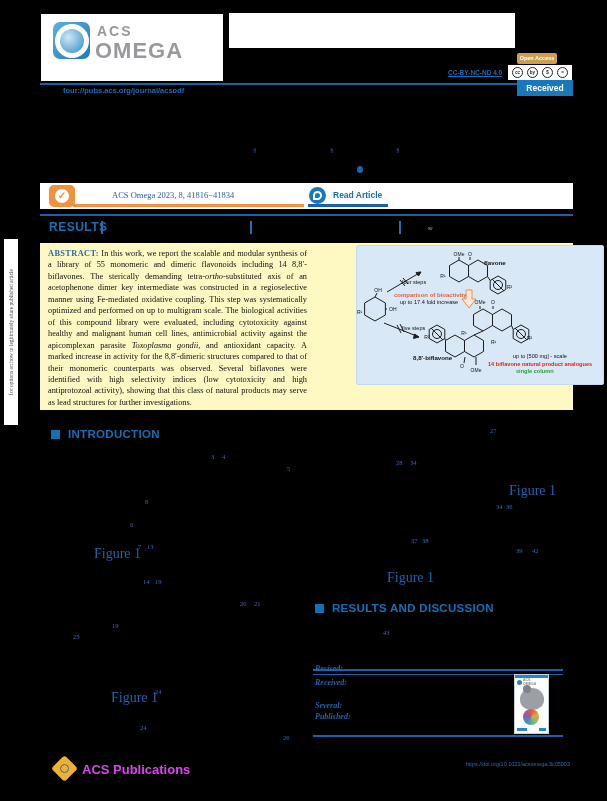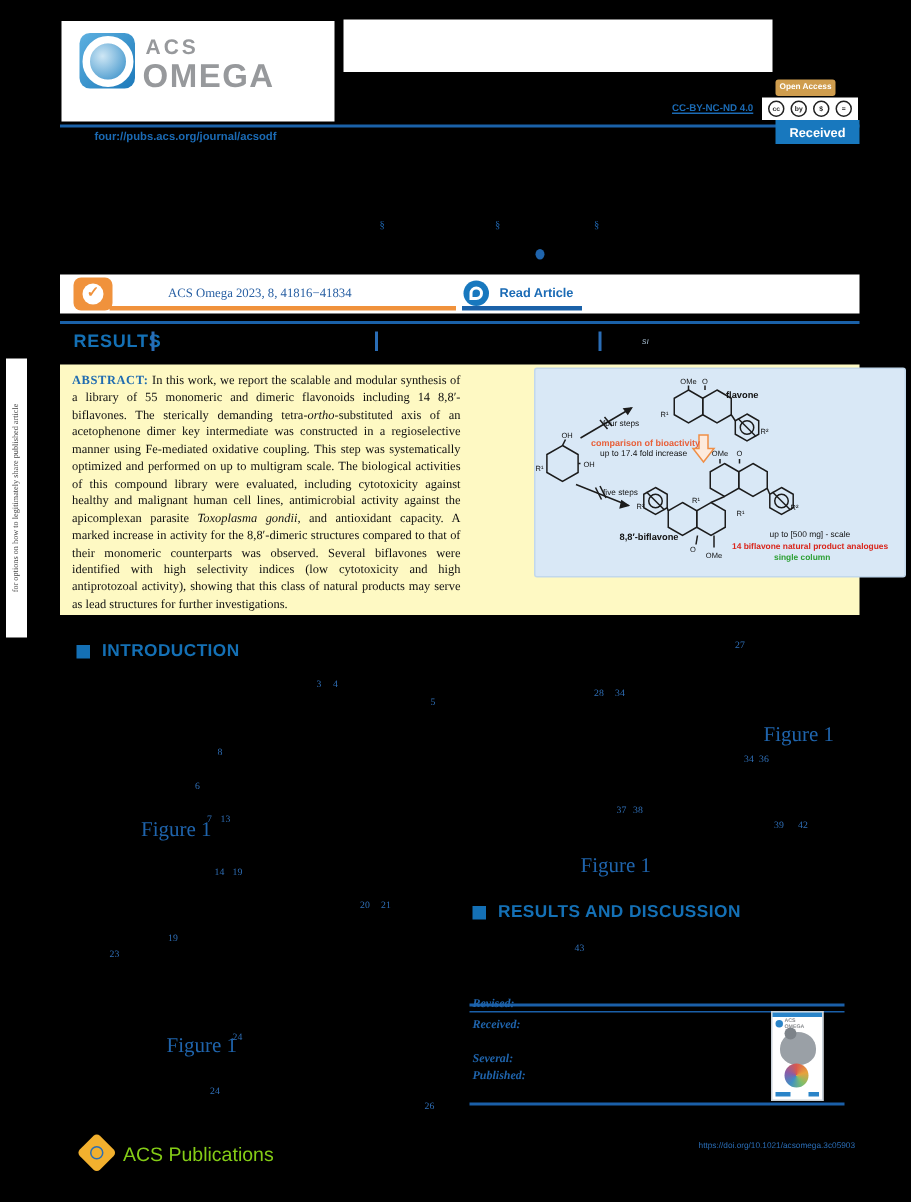--- a/index.html
+++ b/index.html
@@ -88,21 +88,21 @@
   .mouse-ear{position:absolute;left:3px;top:-3px;width:8px;height:8px;background:#7d8389;border-radius:50%;}
   .belly{position:absolute;left:8px;top:34px;width:16px;height:16px;border-radius:50%;
          background:conic-gradient(#d95a4e,#e8a23c,#7fbf6a,#3f8fc4,#8a5ca8,#d95a4e);}
   .cover-foot{position:absolute;left:2px;bottom:2px;width:10px;height:3px;background:#2a84c8;}
   .cover-foot2{position:absolute;right:2px;bottom:2px;width:7px;height:3px;background:#2a84c8;}
 
   
   .pub-diamond{left:55px;top:759px;width:19px;height:19px;background:#f2b02e;transform:rotate(45deg);
                border-radius:3px;display:flex;align-items:center;justify-content:center;}
   .pub-diamond span{width:7px;height:7px;border:1.5px solid #2a6db6;border-radius:50%;transform:rotate(-45deg);}
-  .pub-text{left:82px;top:762px;font-size:13px;font-weight:normal;color:#84cc16;}
+  .pub-text{left:82px;top:762px;font-size:13px;font-weight:bold;color:#d946ef;}
   .doi-text{left:420px;top:761px;width:150px;text-align:right;font-size:5.5px;color:#2a6db6;}
 
   
   .side-note{left:4px;top:239px;width:14px;height:186px;background:#fff;display:flex;align-items:center;justify-content:center;}
   .side-note span{writing-mode:vertical-rl;transform:rotate(180deg);font-family:"Liberation Serif",serif;
                   font-size:5.5px;color:#444;white-space:nowrap;}
 </style>
 </head>
 <body>
 

